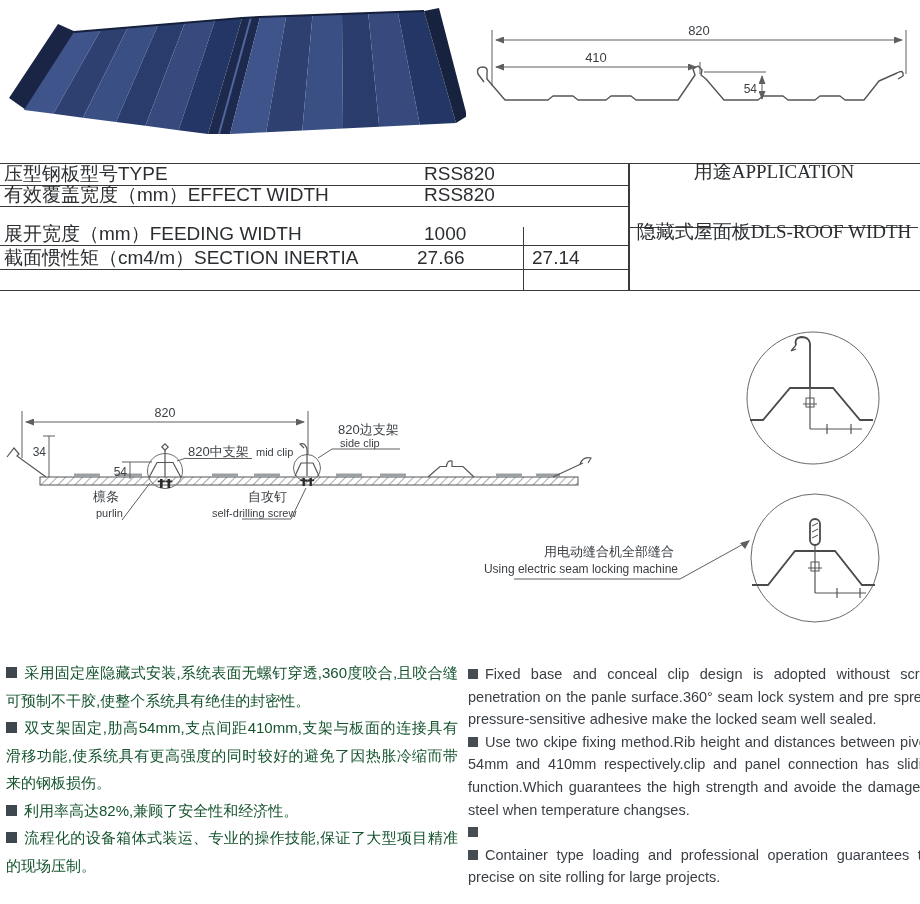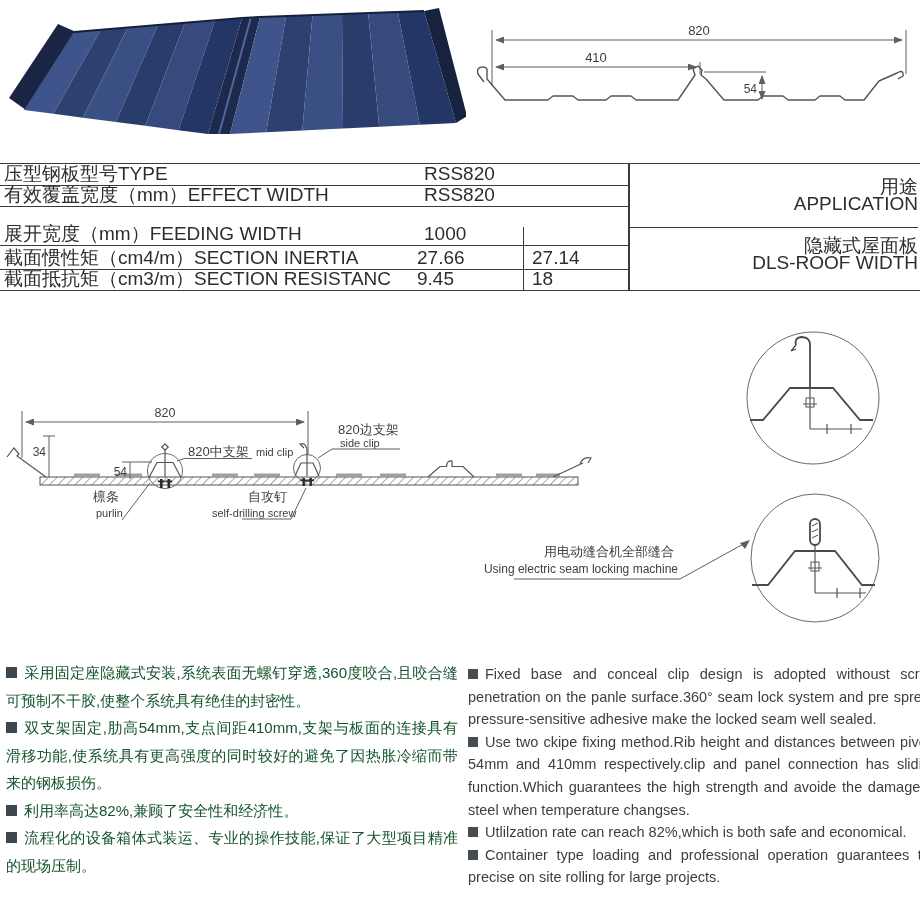--- a/index.html
+++ b/index.html
@@ -19,21 +19,21 @@
 
   
   .spec-table{left:0;top:163px;width:920px;height:126px;border-top:1.5px solid #3a3a3a;border-bottom:1.5px solid #3a3a3a;font-size:19px;}
   .spec-table .row{position:absolute;left:0;width:628px;height:21px;border-bottom:1px solid #3a3a3a;}
   .spec-table .row.last{border-bottom:none;}
   .spec-table .rlabel{position:absolute;left:4px;top:0;line-height:20px;white-space:nowrap;color:#2b2e31;}
   .spec-table .rvalue{position:absolute;top:0;line-height:20px;text-align:left;color:#2b2e31;}
   .vline-main{position:absolute;left:628px;top:0;height:126px;width:1.5px;background:#3a3a3a;}
   .vline-thk{position:absolute;left:523px;top:63px;height:63px;width:1px;background:#3a3a3a;}
   .info-col{position:absolute;left:630px;top:0;width:290px;height:126px;}
-  .info-cell{position:absolute;left:0;width:288px;display:flex;flex-direction:column;justify-content:center;align-items:flex-end;line-height:16.5px;color:#2b2e31;}
+  .info-cell{position:absolute;left:0;width:288px;display:flex;flex-direction:row;justify-content:center;align-items:flex-start;line-height:16.5px;color:#2b2e31;font-family:Liberation Serif, serif;}
   .info-cell.top{top:0;height:63px;border-bottom:1px solid #3a3a3a;}
   .info-cell.bottom{top:60px;height:61px;}
 
   
   #install-diagram{left:0;top:330px;width:920px;height:312px;}
 
   svg text{font-family:"Liberation Sans","DejaVu Sans",sans-serif;fill:#3b3f43;}
 
   
   .features{text-align:justify;}
@@ -105,25 +105,20 @@
     <span class="rvalue" style="left:424px;width:198px;">RSS820</span>
   </div>
   <div class="row" style="top:60px">
     <span class="rlabel">展开宽度（mm）FEEDING WIDTH</span>
     <span class="rvalue" style="left:424px;width:198px;">1000</span>
   </div>
   <div class="row" style="top:84px">
     <span class="rlabel">截面惯性矩（cm4/m）SECTION INERTIA</span>
     <span class="rvalue" style="left:417px;width:100px;">27.66</span>
     <span class="rvalue" style="left:532px;width:90px;">27.14</span>
-  </div>
-  <div class="row last" style="top:105px">
-    <span class="rlabel">截面抵抗矩（cm3/m）SECTION RESISTANC</span>
-    <span class="rvalue" style="left:417px;width:100px;">9.45</span>
-    <span class="rvalue" style="left:532px;width:90px;">18</span>
   </div>
   <div class="vline-thk"></div>
   <div class="vline-main"></div>
   <div class="info-col">
     <div class="info-cell top">
       <span>用途</span>
       <span>APPLICATION</span>
     </div>
     <div class="info-cell bottom">
       <span>隐藏式屋面板</span>
@@ -260,15 +255,15 @@
 <div id="features-zh" class="abs features">
   <p><span class="blt"></span><span>采用固定座隐藏式安装,系统表面无螺钉穿透,360度咬合,且咬合缝可预制不干胶,使整个系统具有绝佳的封密性。</span></p>
   <p><span class="blt"></span><span>双支架固定,肋高54mm,支点间距410mm,支架与板面的连接具有滑移功能,使系统具有更高强度的同时较好的避免了因热胀冷缩而带来的钢板损伤。</span></p>
   <p><span class="blt"></span><span>利用率高达82%,兼顾了安全性和经济性。</span></p>
   <p><span class="blt"></span><span>流程化的设备箱体式装运、专业的操作技能,保证了大型项目精准的现场压制。</span></p>
 </div>
 
 <div id="features-en" class="abs features">
   <p><span class="blt"></span><span>Fixed base and conceal clip design is adopted withoust screw penetration on the panle surface.360° seam lock system and pre spread pressure-sensitive adhesive make the locked seam well sealed.</span></p>
   <p><span class="blt"></span><span>Use two ckipe fixing method.Rib height and distances between pivots 54mm and 410mm respectively.clip and panel connection has sliding function.Which guarantees the high strength and avoide the damage to steel when temperature changses.</span></p>
-  <p><span class="blt"></span><span>Utlilzation rate can reach 82%,which is both safe and economical.</span></p>
+  <p><span class="blt"></span></p>
   <p><span class="blt"></span><span>Container type loading and professional operation guarantees the precise on site rolling for large projects.</span></p>
 </div>
 
 </body></html>

